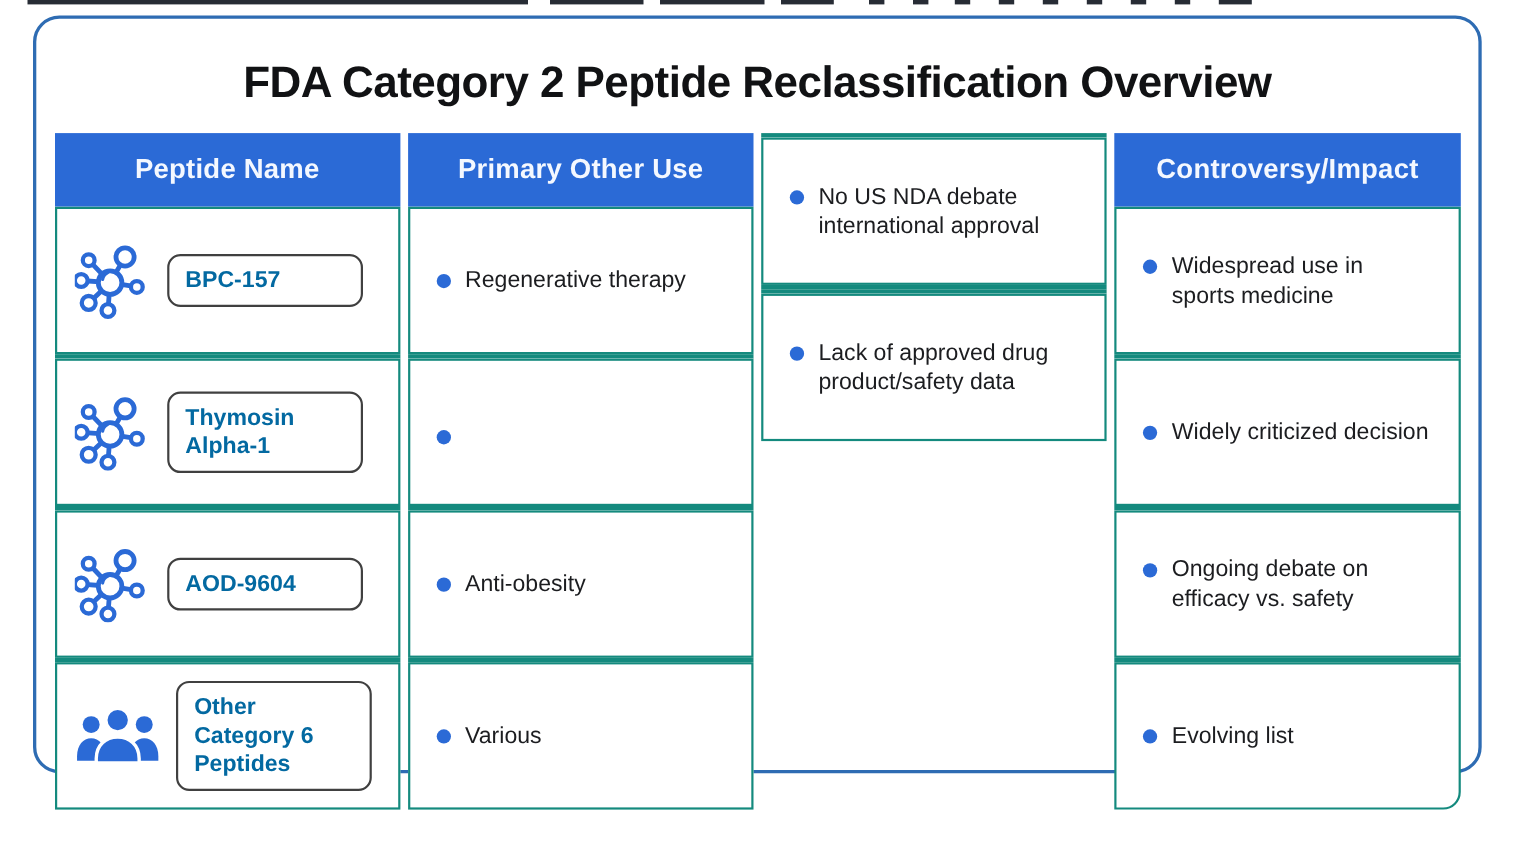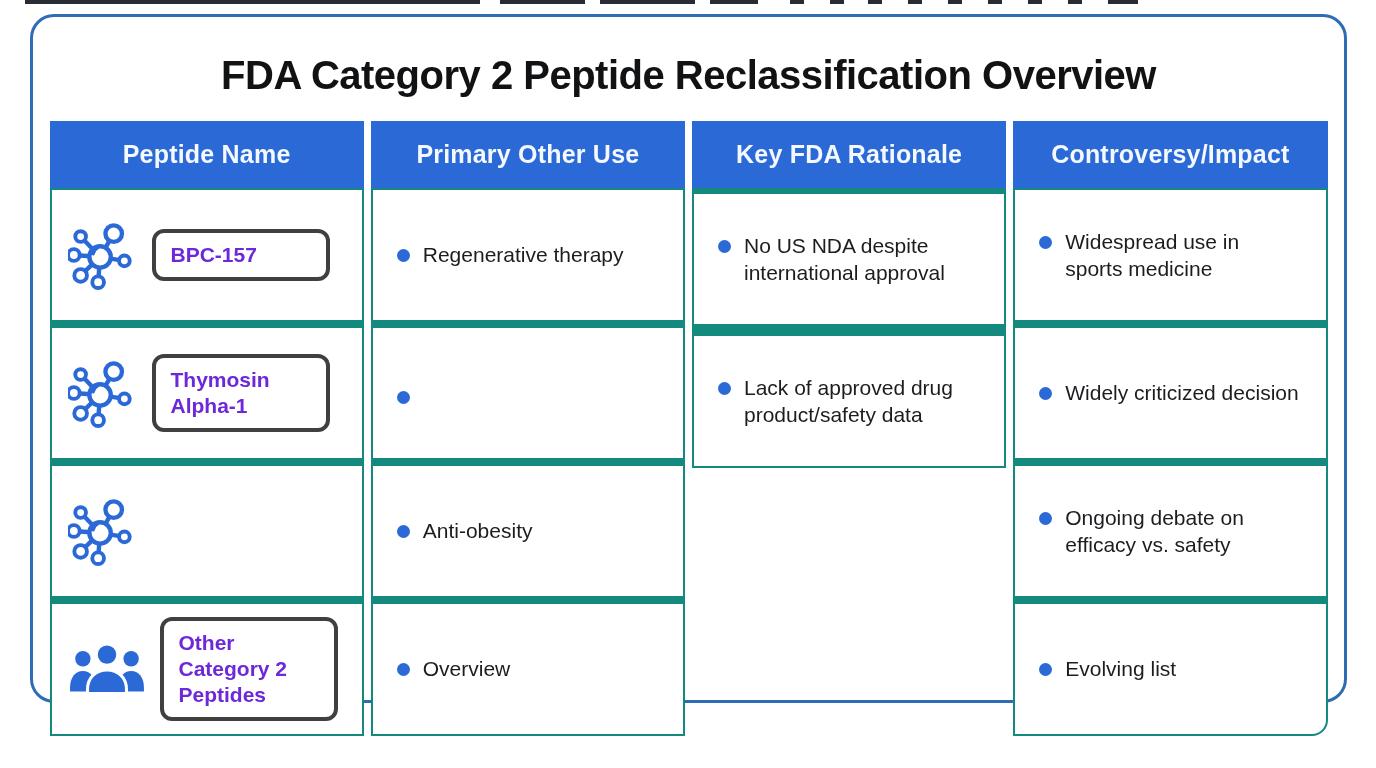--- a/index.html
+++ b/index.html
@@ -62,27 +62,27 @@
     align-items: center;
   }
   .sep { height: 4px; background: #148a7e; }
   .cell.round-br { border-bottom-right-radius: 16px; }
 
   
   .peptide-cell { gap: 14px; padding: 0 10px 0 16px; }
   .peptide-cell svg { flex-shrink: 0; }
   .name-badge {
     width: 178px;
-    border: 4px solid #404040;
+    border: 2px solid #404040;
     border-radius: 12px;
     background: #ffffff;
     padding: 9px 15px;
     font-size: 21px;
     font-weight: 700;
-    color: #6d28d9;
+    color: #0369a1;
     line-height: 1.25;
   }
 
   
   .bullet-cell { padding: 0 16px 0 24px; }
   .bullet-wrap { display: flex; align-items: flex-start; }
   .bullet {
     flex-shrink: 0;
     width: 13px; height: 13px;
     border-radius: 50%;
@@ -183,35 +183,36 @@
           </g>
           <circle cx="47" cy="14" r="8.5" stroke-width="4.5" fill="#fff"></circle>
           <circle cx="13" cy="17" r="5.5" stroke-width="4" fill="#fff"></circle>
           <circle cx="6" cy="36" r="6" stroke-width="4" fill="#fff"></circle>
           <circle cx="13" cy="57" r="6.5" stroke-width="4" fill="#fff"></circle>
           <circle cx="31" cy="64" r="6" stroke-width="4" fill="#fff"></circle>
           <circle cx="58" cy="42" r="5.5" stroke-width="4" fill="#fff"></circle>
           <circle cx="33" cy="38" r="11" stroke-width="4.5" fill="#fff"></circle>
           <path d="M 26 35 A 8.5 8.5 0 0 1 30.5 28.8" stroke-width="3" stroke-linecap="round"></path>
         </svg>
+        <div class="name-badge">AOD-9604</div>
       </div>
       <div class="sep"></div>
 
       <div class="cell peptide-cell">
         <svg viewBox="0 0 76 58" width="78" height="60">
           <g fill="#2b6ad6">
             <circle cx="14.5" cy="19" r="7.5"></circle>
             <path d="M2 51 v-4 c0 -10 5.5 -16 12.5 -16 s12.5 6 12.5 16 v4 z"></path>
             <circle cx="61.5" cy="19" r="7.5"></circle>
             <path d="M49 51 v-4 c0 -10 5.5 -16 12.5 -16 s12.5 6 12.5 16 v4 z"></path>
             <circle cx="38" cy="15" r="10.5" stroke="#ffffff" stroke-width="3"></circle>
             <path d="M19 53 v-4 c0 -12 8.5 -19 19 -19 s19 7 19 19 v4 z" stroke="#ffffff" stroke-width="3"></path>
           </g>
         </svg>
-        <div class="name-badge">Other Category 2 Peptides</div>
+        <div class="name-badge">Other Category 6 Peptides</div>
       </div>
     </div>
 
     <div class="col">
       <div class="col-header">Primary Other Use</div>
 
       <div class="cell bullet-cell">
         <div class="bullet-wrap">
           <span class="bullet"></span>
           <span class="bullet-text">Regenerative therapy</span>
@@ -230,34 +231,33 @@
         <div class="bullet-wrap">
           <span class="bullet"></span>
           <span class="bullet-text">Anti-obesity</span>
         </div>
       </div>
       <div class="sep"></div>
 
       <div class="cell bullet-cell">
         <div class="bullet-wrap">
           <span class="bullet"></span>
-          <span class="bullet-text">Overview</span>
+          <span class="bullet-text">Various</span>
         </div>
       </div>
     </div>
 
     <div class="col">
-      <div class="col-header">Key FDA Rationale</div>
-
-      <div class="sep"></div>
-
-      <div class="cell bullet-cell">
-        <div class="bullet-wrap">
-          <span class="bullet"></span>
-          <span class="bullet-text">No US NDA despite international approval</span>
+
+      <div class="sep"></div>
+
+      <div class="cell bullet-cell">
+        <div class="bullet-wrap">
+          <span class="bullet"></span>
+          <span class="bullet-text">No US NDA debate international approval</span>
         </div>
       </div>
       <div class="sep"></div>
 
       <div class="sep"></div>
 
       <div class="cell bullet-cell">
         <div class="bullet-wrap">
           <span class="bullet"></span>
           <span class="bullet-text">Lack of approved drug product/safety data</span>

